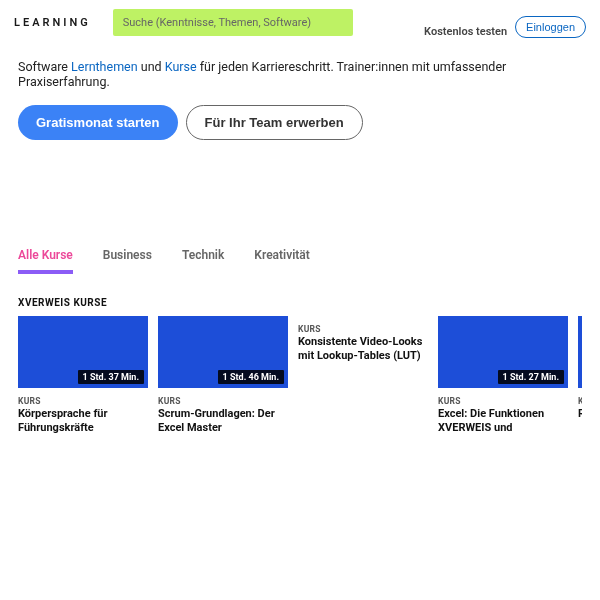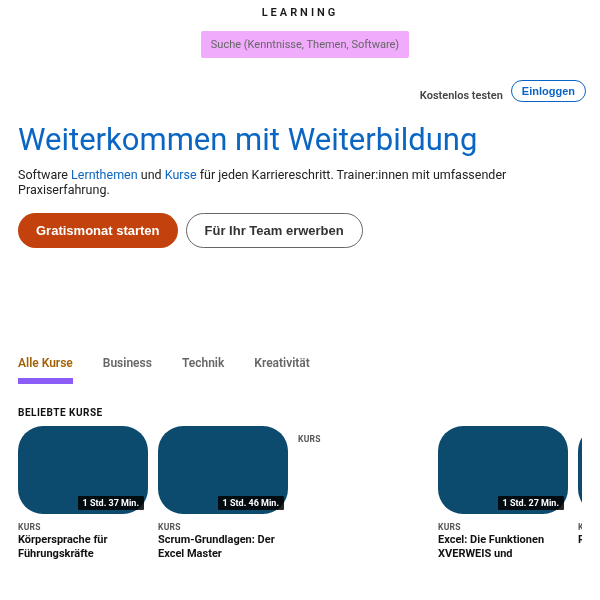--- a/index.html
+++ b/index.html
@@ -1,93 +1,93 @@
 <!DOCTYPE html>
 <html><head>
 <meta charset="utf-8">
 <style>
   * { box-sizing: border-box; margin: 0; padding: 0; }
   body { font-family: -apple-system, BlinkMacSystemFont, "Segoe UI", Roboto, Arial, sans-serif; color: #191919; width: 600px; overflow: hidden; }
-  .header { display: flex; align-items: center; padding: 6px 14px; gap: 12px; border-bottom: 1px solid rgba(0,0,0,0); flex-direction: column; }
+  .header { display: flex; align-items: center; padding: 6px 14px; gap: 12px; border-bottom: 1px solid rgba(0,0,0,0); }
   .logo { font-size: 11px; font-weight: 600; letter-spacing: 3px; color: #191919; }
-  .search { flex: 1; max-width: 240px; background: #f0abfc; border-radius: 2px; padding: 7px 10px; font-size: 11px; color: #666; margin-left: 10px; }
+  .search { flex: 1; max-width: 240px; background: #bef264; border-radius: 2px; padding: 7px 10px; font-size: 11px; color: #666; margin-left: 10px; }
   .header-actions { margin-left: auto; display: flex; align-items: flex-end; gap: 8px; font-size: 11px; }
   .link-trial { color: #444; font-weight: 600; }
-  .btn-login { border: 1px solid #0a66c2; color: #0a66c2; background: #fff; border-radius: 14px; padding: 4px 10px; font-weight: 700; font-size: 11px; margin-top: 10px; }
+  .btn-login { border: 1px solid #0a66c2; color: #0a66c2; background: #fff; border-radius: 14px; padding: 4px 10px; font-weight: 400; font-size: 11px; margin-top: 10px; }
   .hero { padding: 14px 18px 28px; }
   .hero h1 { color: #0a66c2; font-weight: 400; font-size: 31px; line-height: 1.1; margin-bottom: 10px; }
   .hero-sub { font-size: 12.5px; color: #222; margin-bottom: 16px; }
   .hero-sub .lk { color: #0a66c2; }
   .cta-row { display: flex; gap: 8px; }
-  .btn-primary { background: #c2410c; color: #fff; border-radius: 20px; padding: 10px 18px; font-size: 13px; font-weight: 600; border: none; }
+  .btn-primary { background: #3b82f6; color: #fff; border-radius: 20px; padding: 10px 18px; font-size: 13px; font-weight: 600; border: none; }
   .btn-outline { background: #fff; color: #333; border: 1px solid #666; border-radius: 20px; padding: 9px 18px; font-size: 13px; font-weight: 600; }
   .gap { height: 70px; background: #fff; }
   .section { background: #fff; padding: 10px 18px 0; }
   .section h2 { font-weight: 400; font-size: 28px; margin-bottom: 18px; margin-top: 10px; }
   .tabs { display: flex; gap: 30px; border-bottom: 1px solid rgba(0,0,0,0); font-size: 12px; font-weight: 600; margin-bottom: 22px; }
   .tab { color: #666; padding-bottom: 8px; cursor: pointer; }
-  .tab.active { color: #a16207; border-bottom: 6px solid #8b5cf6; }
+  .tab.active { color: #ec4899; border-bottom: 4px solid #8b5cf6; }
   .subhead { font-size: 10px; font-weight: 700; letter-spacing: 0.5px; color: #111; margin-bottom: 8px; }
   .cards { display: flex; gap: 10px; overflow: hidden; }
   .card { width: 130px; flex: 0 0 130px; }
-  .thumb { width: 130px; height: 88px; background: #0c4a6e; position: relative; border-radius: 25px; }
+  .thumb { width: 130px; height: 72px; background: #1d4ed8; position: relative; }
   .dur { position: absolute; right: 4px; bottom: 4px; background: rgba(0,0,0,0.85); color: #fff; font-size: 9px; font-weight: 700; padding: 2px 5px; border-radius: 1px; }
   .card-type { font-size: 8.5px; font-weight: 700; color: #555; margin-top: 8px; letter-spacing: 0.3px; }
   .card-title { font-size: 11px; font-weight: 700; color: #111; line-height: 1.25; margin-top: 1px; }
 </style>
 </head>
 <body>
 
 <div class="header">
   <span class="logo">LEARNING</span>
   <div class="search">Suche (Kenntnisse, Themen, Software)</div>
   <div class="header-actions">
     <span class="link-trial">Kostenlos testen</span>
     <button class="btn-login">Einloggen</button>
   </div>
 </div>
 
 <div class="hero">
-  <h1>Weiterkommen mit Weiterbildung</h1>
   <p class="hero-sub">
     <span>Software </span><span class="lk">Lernthemen</span><span> und </span><span class="lk">Kurse</span><span> für jeden Karriereschritt. Trainer:innen mit umfassender Praxiserfahrung.</span>
   </p>
   <div class="cta-row">
     <button class="btn-primary">Gratismonat starten</button>
     <button class="btn-outline">Für Ihr Team erwerben</button>
   </div>
 </div>
 
 <div class="gap"></div>
 
 <div class="section">
   <div class="tabs">
     <div class="tab active">Alle Kurse</div>
     <div class="tab">Business</div>
     <div class="tab">Technik</div>
     <div class="tab">Kreativität</div>
   </div>
-  <div class="subhead">BELIEBTE KURSE</div>
+  <div class="subhead">XVERWEIS KURSE</div>
   <div class="cards">
     <div class="card">
       <div class="thumb">
           <span class="dur">1 Std. 37 Min.</span>
         </div>
       <div class="card-type">KURS</div>
       <div class="card-title">Körpersprache für Führungskräfte</div>
     </div>
     <div class="card">
       <div class="thumb">
           <span class="dur">1 Std. 46 Min.</span>
         </div>
       <div class="card-type">KURS</div>
       <div class="card-title">Scrum-Grundlagen: Der Excel Master</div>
     </div>
     <div class="card">
       <div class="card-type">KURS</div>
+      <div class="card-title">Konsistente Video-Looks mit Lookup-Tables (LUT)</div>
     </div>
     <div class="card">
       <div class="thumb">
           <span class="dur">1 Std. 27 Min.</span>
         </div>
       <div class="card-type">KURS</div>
       <div class="card-title">Excel: Die Funktionen XVERWEIS und</div>
     </div>
     <div class="card">
       <div class="thumb"></div>

